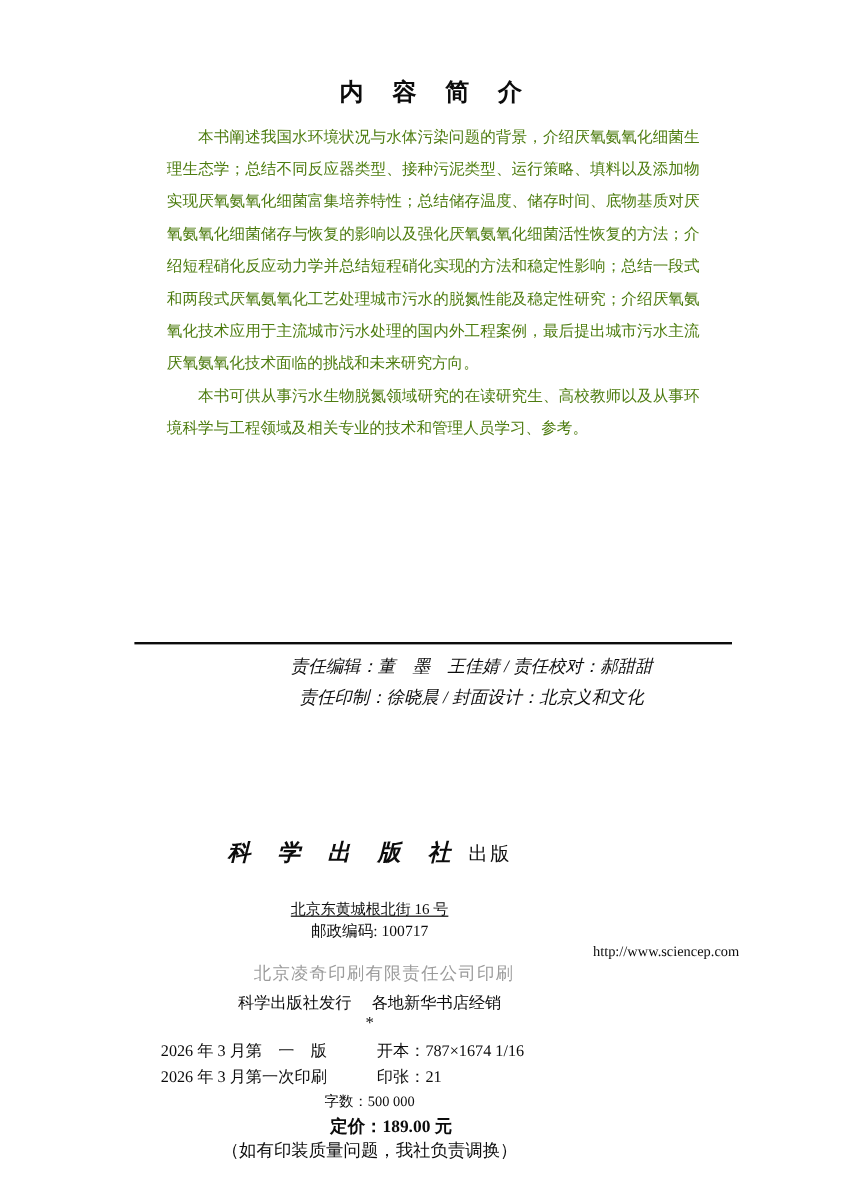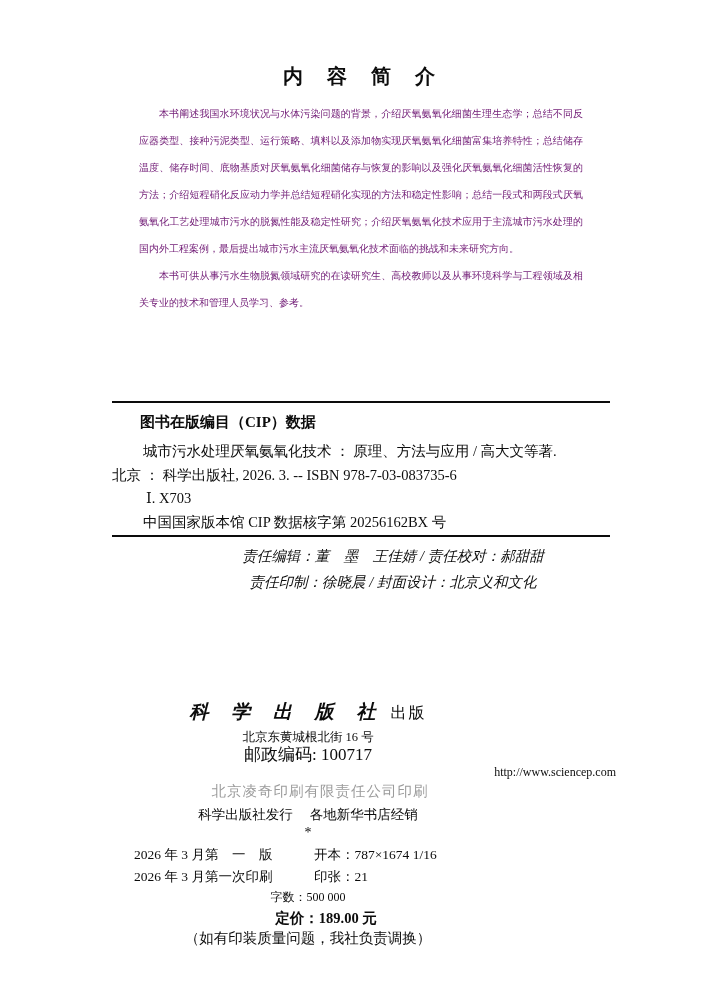--- a/index.html
+++ b/index.html
@@ -27,24 +27,24 @@
     font-size: 20px;
     font-weight: bold;
     letter-spacing: 2px;
     color: #0c0c0c;
   }
   .summary-body {
     position: absolute;
     top: 100px;
     left: 139px;
     width: 444px;
-    font-size: 10px;
+    font-size: 13px;
     line-height: 27px;
     text-align: justify;
-    color: #701a75;
+    color: #4d7c0f;
   }
   .summary-body p {
     margin: 0;
     text-indent: 2em;
   }
 
   
   .cip-block {
     position: absolute;
     top: 401px;
@@ -114,26 +114,27 @@
     font-weight: bold;
     font-style: italic;
     letter-spacing: 9px;
     font-family: "Liberation Serif", serif;
   }
   .publisher-suffix {
     font-size: 16px;
     letter-spacing: 2px;
   }
   .colophon-address {
-    margin-top: 3px;
+    margin-top: 24px;
     font-size: 12.5px;
     line-height: 18px;
+    text-decoration: underline;
   }
   .colophon-postcode {
-    font-size: 17px;
+    font-size: 13px;
     line-height: 18px;
   }
   .colophon-website {
     font-size: 12px;
     line-height: 17px;
     font-family: Liberation Serif, serif;
     text-align: right;
   }
   .colophon-printer {
     font-size: 14.5px;
@@ -184,28 +185,20 @@
 
 <div class="page">
 
   <div class="summary-title">内　容　简　介</div>
 
   <div class="summary-body">
     <p>本书阐述我国水环境状况与水体污染问题的背景，介绍厌氧氨氧化细菌生理生态学；总结不同反应器类型、接种污泥类型、运行策略、填料以及添加物实现厌氧氨氧化细菌富集培养特性；总结储存温度、储存时间、底物基质对厌氧氨氧化细菌储存与恢复的影响以及强化厌氧氨氧化细菌活性恢复的方法；介绍短程硝化反应动力学并总结短程硝化实现的方法和稳定性影响；总结一段式和两段式厌氧氨氧化工艺处理城市污水的脱氮性能及稳定性研究；介绍厌氧氨氧化技术应用于主流城市污水处理的国内外工程案例，最后提出城市污水主流厌氧氨氧化技术面临的挑战和未来研究方向。</p>
     <p>本书可供从事污水生物脱氮领域研究的在读研究生、高校教师以及从事环境科学与工程领域及相关专业的技术和管理人员学习、参考。</p>
   </div>
 
-  <div class="cip-block">
-    <div class="rule"></div>
-    <div class="cip-heading">图书在版编目（CIP）数据</div>
-    <div class="cip-line cip-indent-a">城市污水处理厌氧氨氧化技术 ： 原理、方法与应用 / 高大文等著.</div>
-    <div class="cip-line cip-indent-b">北京 ： 科学出版社, 2026. 3. --  ISBN 978-7-03-083735-6</div>
-    <div class="cip-line cip-indent-c">Ⅰ. X703</div>
-    <div class="cip-line cip-indent-a">中国国家版本馆 CIP 数据核字第 20256162BX 号</div>
-  </div>
 
   <div class="credits-rule"></div>
 
   <div class="credits">
     <div>责任编辑：董　墨　王佳婧 / 责任校对：郝甜甜</div>
     <div>责任印制：徐晓晨 / 封面设计：北京义和文化</div>
   </div>
 
   <div class="colophon">
     <div class="publisher-line">

